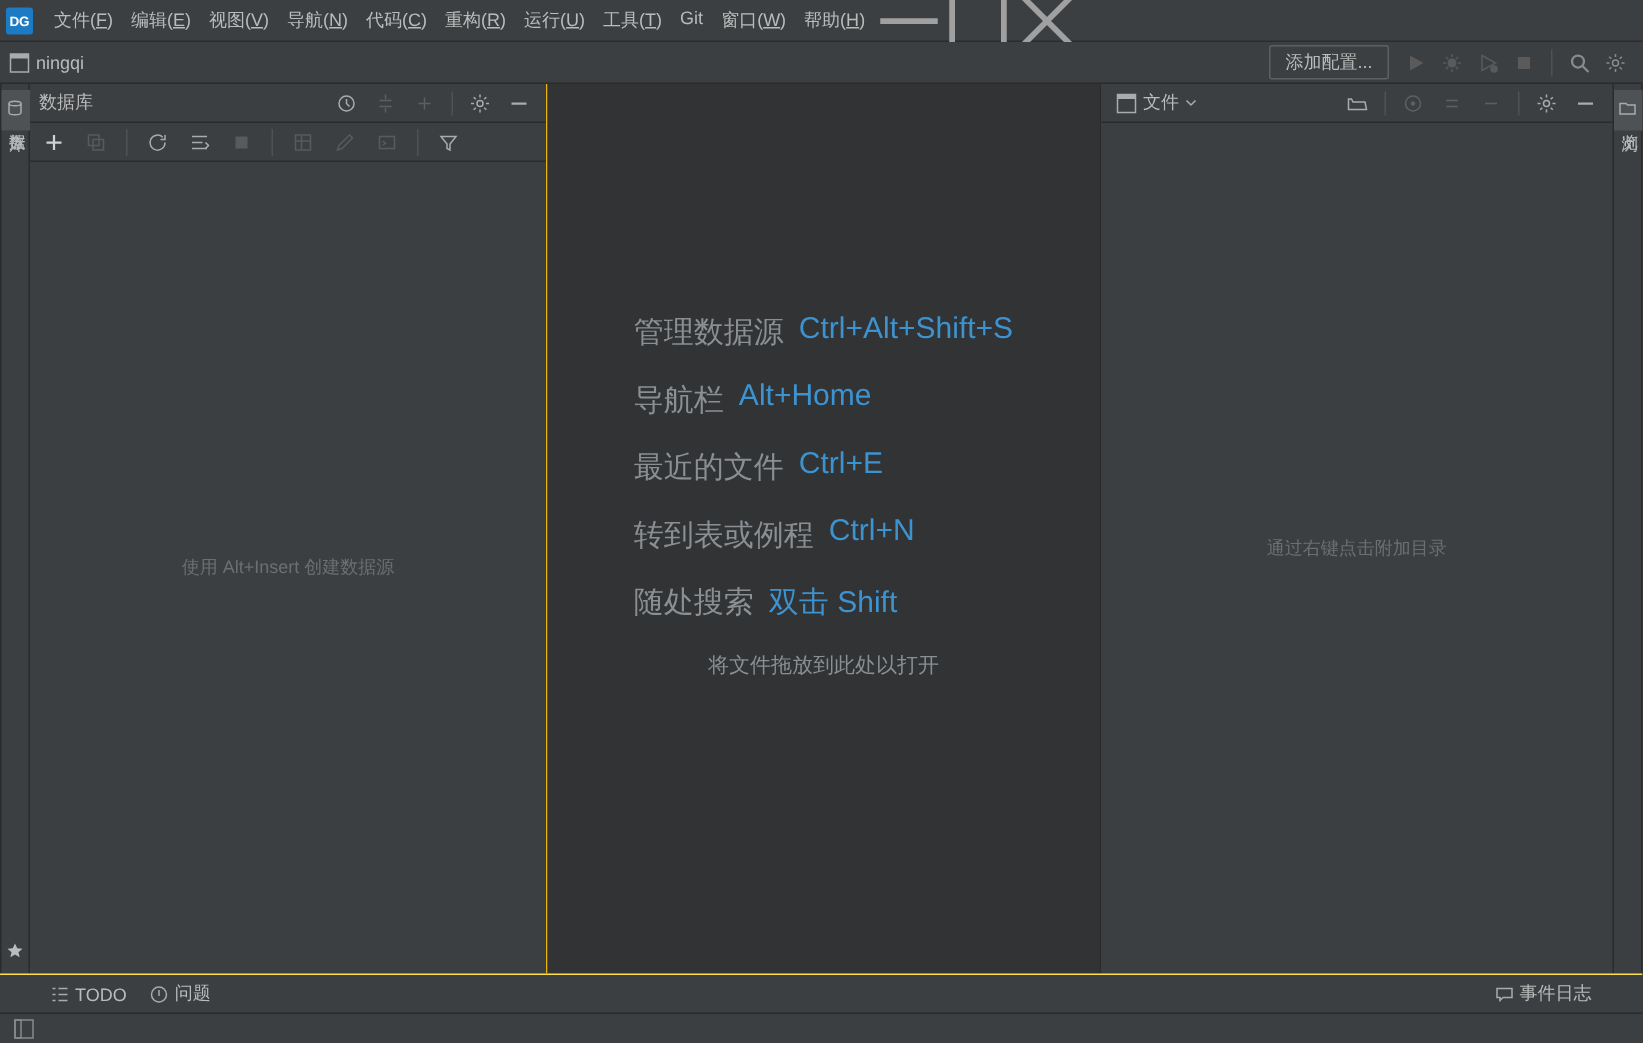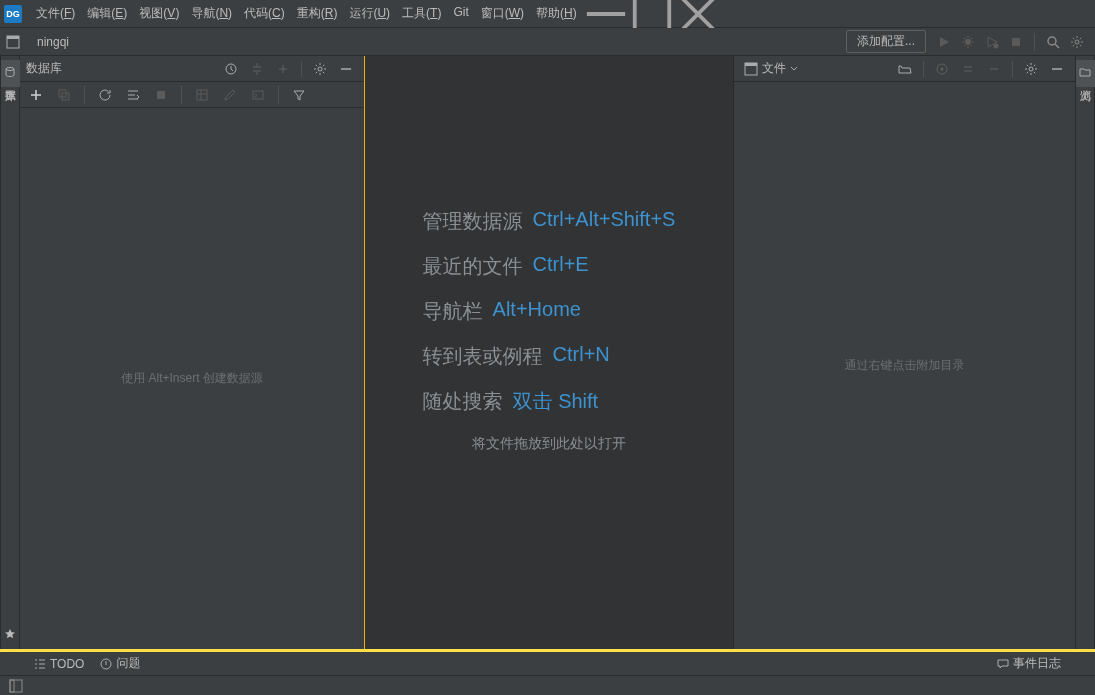--- a/index.html
+++ b/index.html
@@ -5,21 +5,21 @@
 * { margin: 0; padding: 0; box-sizing: border-box; font-family: "Microsoft YaHei", "Segoe UI", sans-serif; }
 body { width: 1095px; height: 695px; background: #3c3f41; color: #bbbbbb; font-size: 12px; overflow: hidden; display: flex; flex-direction: column; }
 .titlebar { height: 28px; background: #3c3f41; display: flex; align-items: center; padding: 0 4px; border-bottom: 1px solid #2b2b2b; }
 .app-icon { width: 18px; height: 18px; background: #1d7bc4; border-radius: 2px; display:flex; align-items:center; justify-content:center; font-size:9px; font-weight:bold; color:#fff; margin-right:8px;}
 .menu-item { padding: 0 6px; cursor:pointer; color:#bbbbbb; }
 .mnemonic { text-decoration: underline; }
 .title-center { flex:1; text-align:left; padding-left:40px; color:#888;}
 .window-controls { display:flex; gap:0; }
 .win-btn { width:46px; height:28px; display:flex; align-items:center; justify-content:center; cursor:pointer; color:#a0a0a0; }
 .navbar { height:28px; background:#3c3f41; border-bottom:1px solid #2b2b2b; display:flex; align-items:center; padding:0 6px;}
-.nav-project { display:flex; align-items:center; gap:17px; cursor:pointer;justify-content:flex-end;}
+.nav-project { display:flex; align-items:center; gap:4px; cursor:pointer;justify-content:flex-end;}
 .nav-spacer { flex:1; }
 .add-config-btn { border:1px solid #5e6060; padding:2px 10px; border-radius:2px; cursor:pointer; color:#bbb; }
 .toolbar-icon { width:22px; height:22px; display:flex; align-items:center; justify-content:center; cursor:pointer; color:#8a8a8a; margin:0 1px;}
 .toolbar-icon.disabled { color:#5a5a5a; cursor:default; }
 .toolbar-icon svg { width:14px; height:14px; }
 .content-row { flex:1; display:flex; min-height:0;}
 .stripe-left, .stripe-right { width:20px; background:#3c3f41; border-left:1px solid #2b2b2b; border-right:1px solid #2b2b2b; display:flex; flex-direction:column; align-items:center; padding-top:4px; gap:4px;}
 .stripe-btn { writing-mode: vertical-rl; text-orientation: mixed; cursor:pointer; padding:6px 2px; font-size:11px; color:#bbb; display:flex; align-items:center; gap:3px;}
 .stripe-btn.active { background:#4e5254; }
 .stripe-spacer { flex:1; }
@@ -29,21 +29,21 @@
 .panel-title { font-size:12px; color:#bbb; }
 .panel-header-spacer { flex:1; }
 .tool-row { height:26px; border-bottom:1px solid #2b2b2b; display:flex; align-items:center; padding:0 4px; gap:4px;}
 .tool-sep { width:1px; height:18px; background:#515151; margin:0 4px; }
 .panel-body { flex:1; display:flex; align-items:center; justify-content:center; color:#6b6f72; }
 .editor { flex:1; background:#313335; display:flex; flex-direction:column; align-items:center; padding-top:152px;}
 .hint-row { display:flex; gap:10px; margin-bottom:18px; font-size:20px;}
 .hint-label { color:#8a8f93; }
 .hint-shortcut { color:#3d92d0; }
 .editor-msg { color:#8a8f93; font-size:14px; margin-top:2px;}
-.bottombar1 { height:26px; background:#3c3f41; border-top:3px solid #fde047; display:flex; padding:0 6px;}
+.bottombar1 { height:26px; background:#3c3f41; border-top:1px solid #fde047; display:flex; padding:0 6px;}
 .bottom-btn { display:flex; align-items:center; gap:4px; padding:0 8px; cursor:pointer; color:#bbb; height:100%;}
 .bottombar2 { height:20px; background:#3c3f41; border-top:1px solid #2b2b2b; display:flex; align-items:center; padding:0 6px;}
 .hdr-icon { width:24px; height:24px; display:flex; align-items:center; justify-content:center; cursor:pointer; color:#a9abad;}
 .hdr-icon.disabled { color:#5e6060; }
 .files-dropdown { display:flex; align-items:center; gap:4px; cursor:pointer; padding:0 4px;}
 </style>
 </head>
 <body>
 
 <div class="titlebar">
@@ -239,26 +239,26 @@
     </div>
   </div>
 
   <div class="editor">
     <div id="hints">
         <div class="hint-row">
           <span class="hint-label">管理数据源</span>
           <span class="hint-shortcut">Ctrl+Alt+Shift+S</span>
         </div>
         <div class="hint-row">
+          <span class="hint-label">导航栏</span>
+          <span class="hint-shortcut">Alt+Home</span>
+        </div>
+        <div class="hint-row">
           <span class="hint-label">最近的文件</span>
           <span class="hint-shortcut">Ctrl+E</span>
-        </div>
-        <div class="hint-row">
-          <span class="hint-label">导航栏</span>
-          <span class="hint-shortcut">Alt+Home</span>
         </div>
         <div class="hint-row">
           <span class="hint-label">转到表或例程</span>
           <span class="hint-shortcut">Ctrl+N</span>
         </div>
         <div class="hint-row">
           <span class="hint-label">随处搜索</span>
           <span class="hint-shortcut">双击 Shift</span>
         </div>
       </div>

